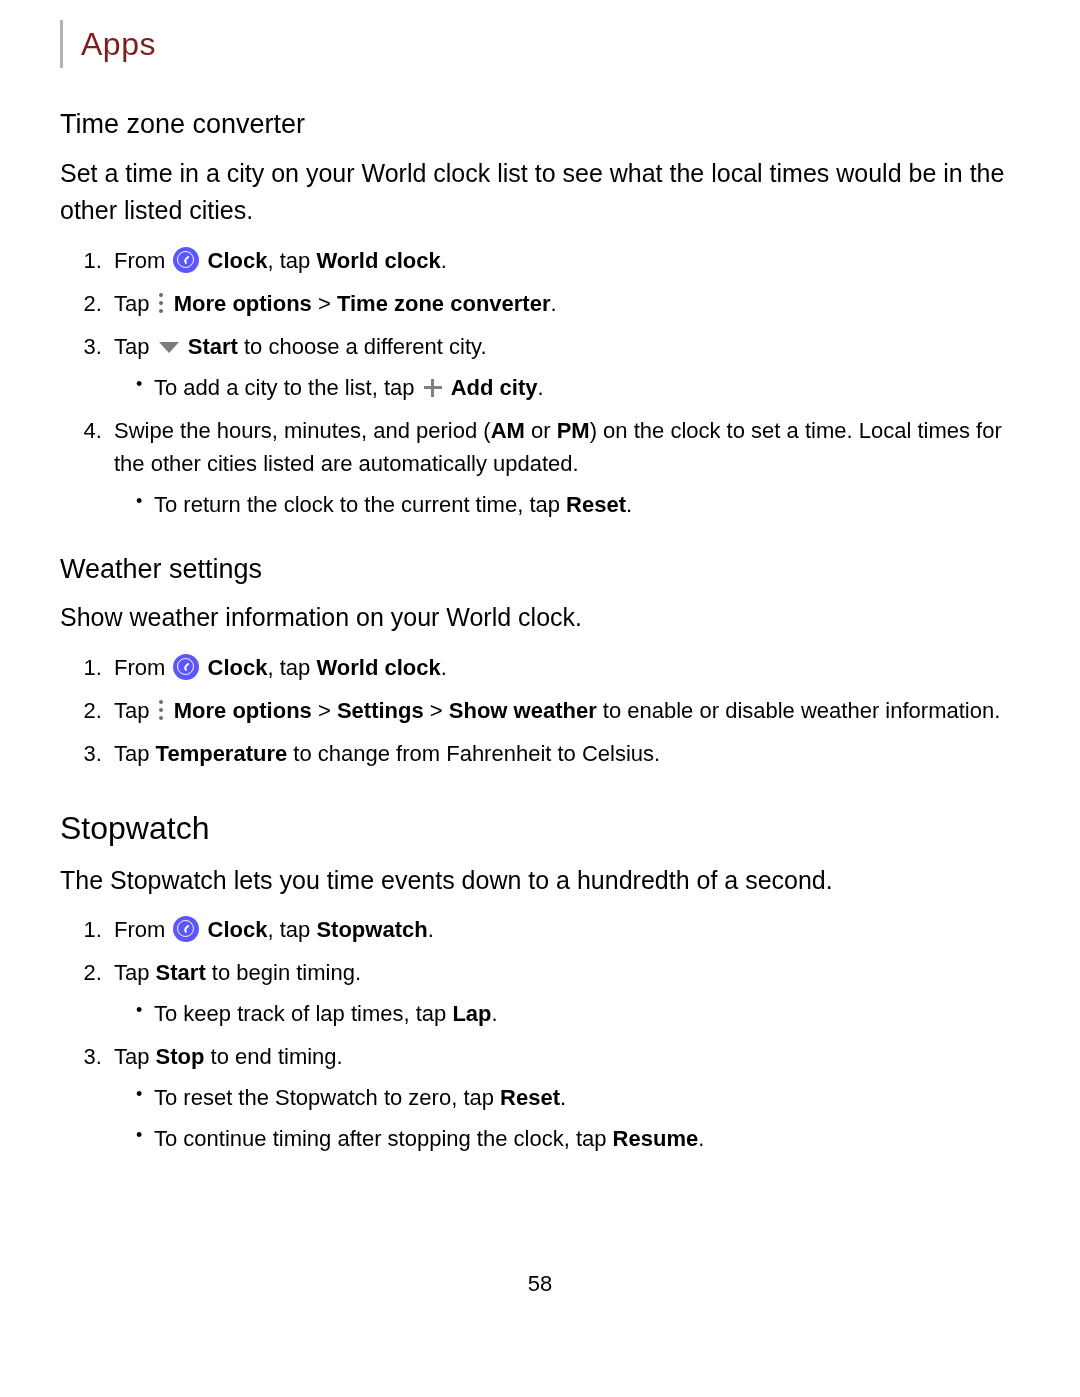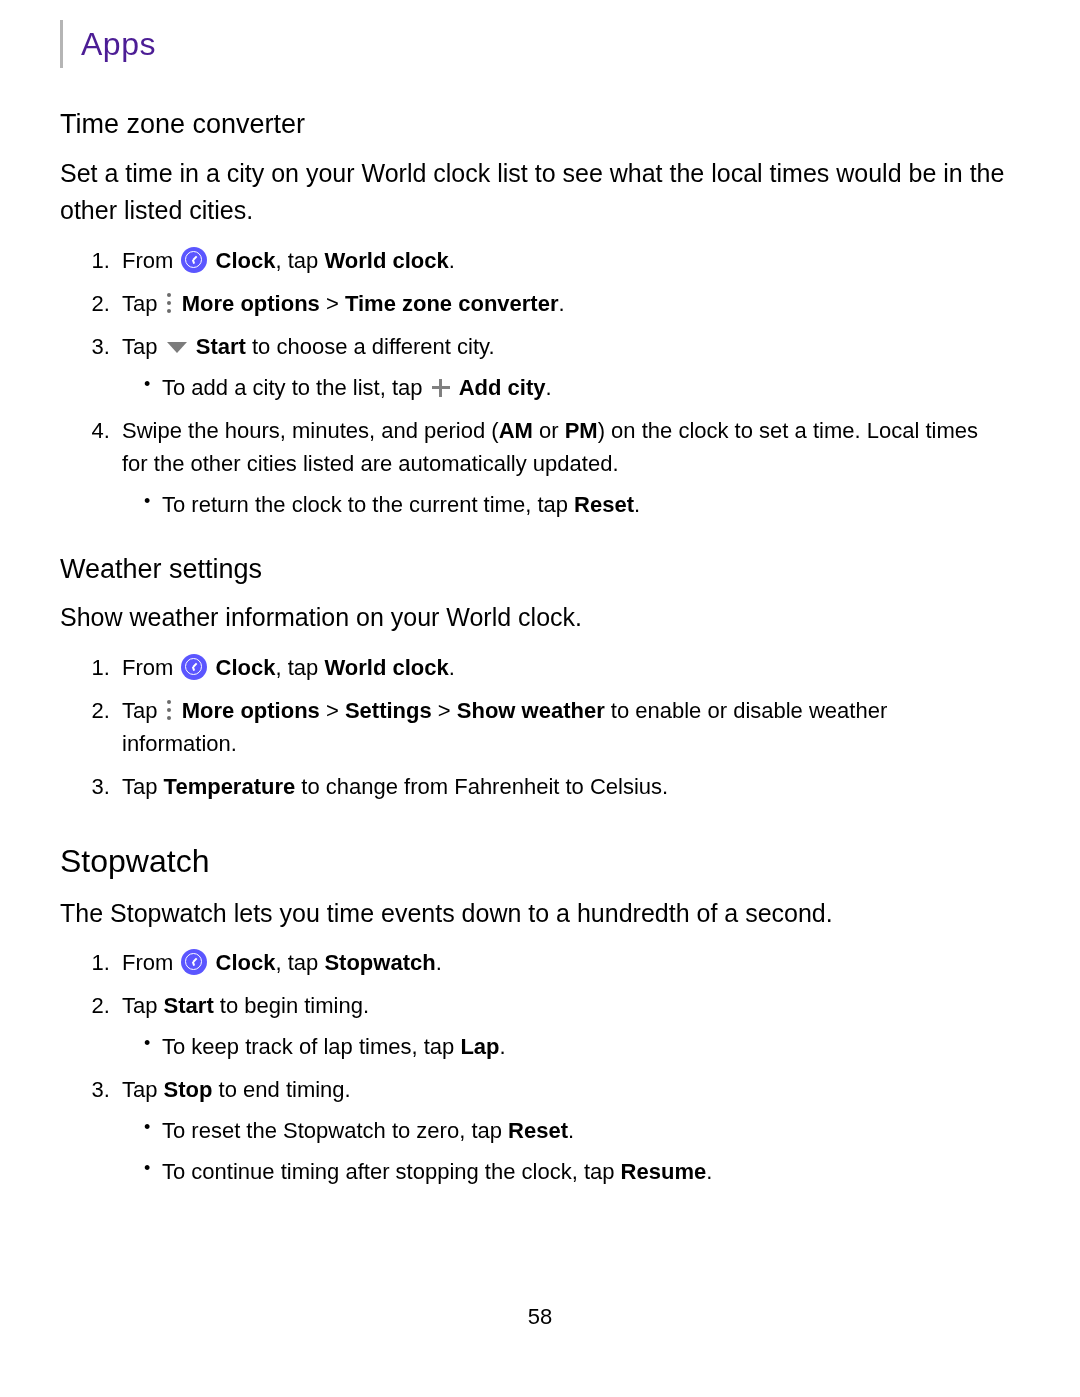--- a/index.html
+++ b/index.html
@@ -16,21 +16,21 @@
   .page {
     padding: 20px 60px 40px 60px;
   }
   .header {
     border-left: 3px solid #b5b5b5;
     padding-left: 18px;
     margin-bottom: 36px;
   }
   .header-label {
     font-size: 32px;
-    color: #4c1d95;
+    color: #7f1d1d;
     letter-spacing: 0.5px;
   }
   h2.section {
     font-size: 27px;
     font-weight: 400;
     margin: 28px 0 10px 0;
     color: #000;
   }
   h2.section.big {
     font-size: 32px;
@@ -39,21 +39,21 @@
   p.body {
     margin: 6px 0 14px 0;
     font-size: 25px;
     color: #000;
   }
   ol {
     margin: 6px 0 6px 0;
     padding-left: 44px;
   }
   ol li {
-    margin: 10px 12px;
+    margin: 10px 4px;
     padding-left: 6px;
   }
   ul.sub {
     list-style: none;
     margin: 8px 0 0 0;
     padding-left: 22px;
   }
   ul.sub li {
     position: relative;
     margin: 8px 0;

